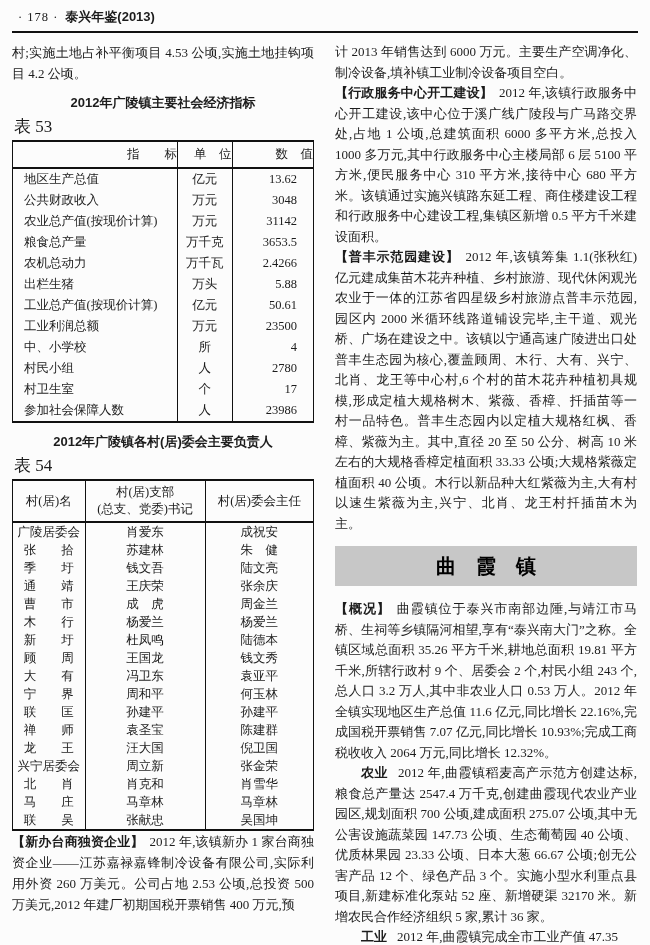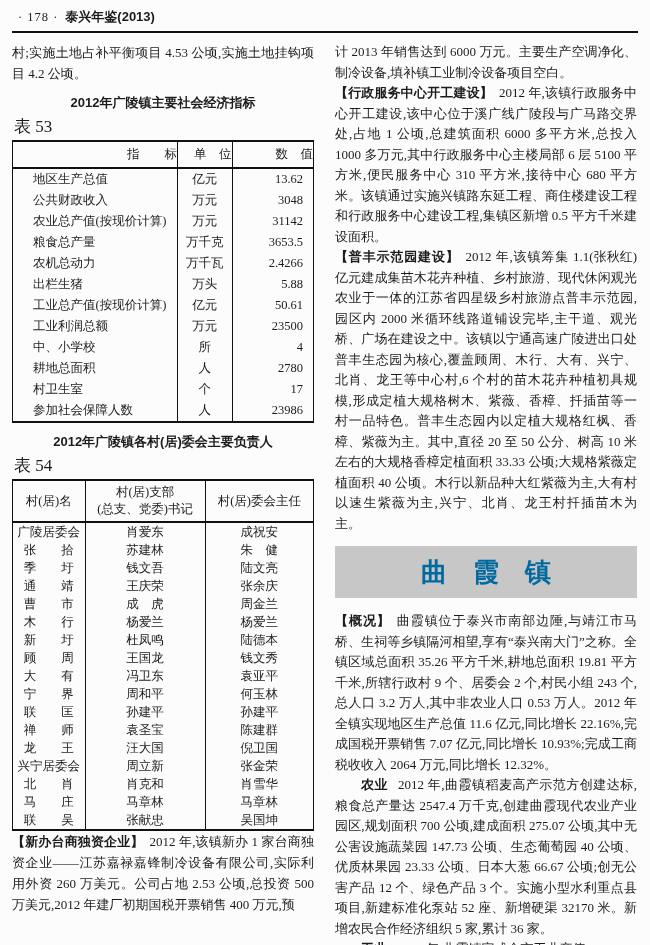--- a/index.html
+++ b/index.html
@@ -23,30 +23,30 @@
   .tbl-title{font-family:"Liberation Sans","DejaVu Sans",sans-serif;font-weight:bold;font-size:13px;
     text-align:center;margin:10px 0 3px 0;}
   .tbl-label{font-size:17px;margin:0 0 2px 2px;}
   table.tbl{width:100%;border-collapse:collapse;table-layout:fixed;
     border-top:2.5px solid #111;border-bottom:2.5px solid #111;}
   table.tbl th,table.tbl td{border-left:1.6px solid #111;border-right:1.6px solid #111;
     font-weight:normal;font-size:12.5px;padding:0;}
   table.tbl thead th{border-bottom:2.2px solid #111;text-align:center;}
   table.t53 thead th{height:25px;text-align:right;}
   table.t53 td{height:21px;}
-  table.t53 td.c1{text-align:left;padding-left:20px;}
+  table.t53 td.c1{text-align:left;padding-left:11px;}
   table.t53 td.c2{text-align:center;}
-  table.t53 td.c3{text-align:right;padding-right:10px;}
+  table.t53 td.c3{text-align:right;padding-right:16px;}
   table.t53 .w1{width:55%;} table.t53 .w2{width:18%;margin-top:37px;} table.t53 .w3{width:27%;}
   table.t54 thead th{height:40px;line-height:17px;}
   table.t54 td{height:18px;line-height:18px;text-align:center;}
   table.t54 .w1{width:24%;} table.t54 .w2{width:40%;} table.t54 .w3{width:36%;}
-  .sect-banner{background:#c7c7c7;height:52px;display:flex;align-items:center;justify-content:center;
-    font-family:"Liberation Sans","DejaVu Sans",sans-serif;font-weight:bold;font-size:26px;
-    color:#0369a1;margin:12px 0 13px 0;} .mt12{margin-top:12px;} .mt14{margin-top:14px;}
+  .sect-banner{background:#c7c7c7;height:40px;display:flex;align-items:center;justify-content:center;
+    font-family:"Liberation Sans","DejaVu Sans",sans-serif;font-weight:bold;font-size:20px;
+    color:#000000;margin:12px 0 13px 0;} .mt12{margin-top:12px;} .mt14{margin-top:14px;}
 </style>
 </head>
 <body>
 
 <div class="page">
 
   <div class="pg-header">
     <span class="num">·  178  ·</span>
     <span class="book">泰兴年鉴(2013)</span>
   </div>
@@ -120,21 +120,21 @@
               <td class="c3">23500</td>
             </tr>
 
             <tr>
               <td class="c1">中、小学校</td>
               <td class="c2">所</td>
               <td class="c3">4</td>
             </tr>
 
             <tr>
-              <td class="c1">耕地总面积</td>
+              <td class="c1">村民小组</td>
               <td class="c2">人</td>
               <td class="c3">2780</td>
             </tr>
 
             <tr>
               <td class="c1">村卫生室</td>
               <td class="c2">个</td>
               <td class="c3">17</td>
             </tr>
 

